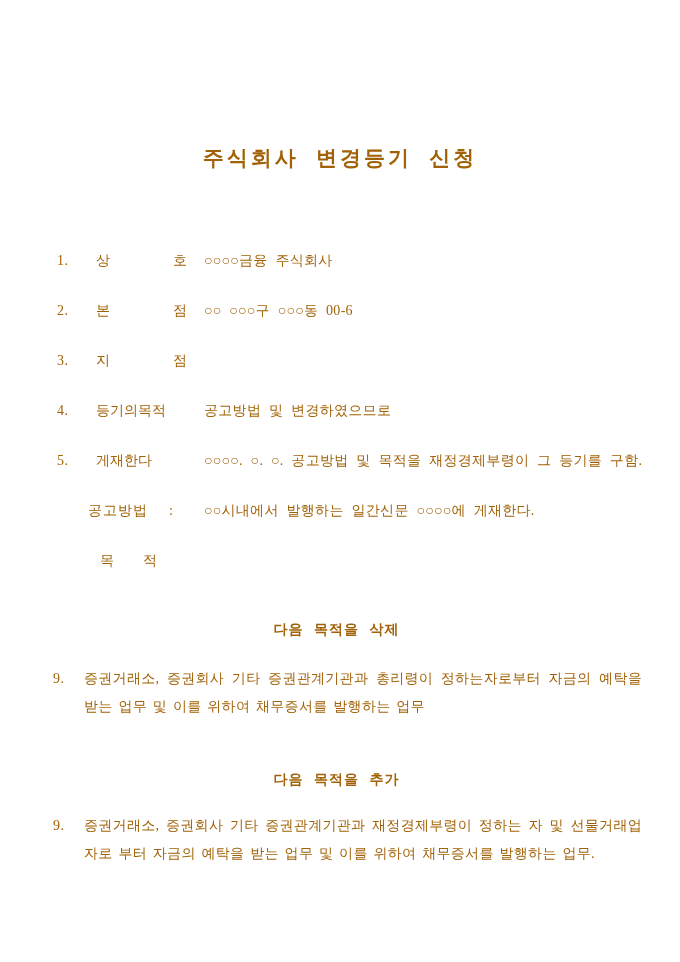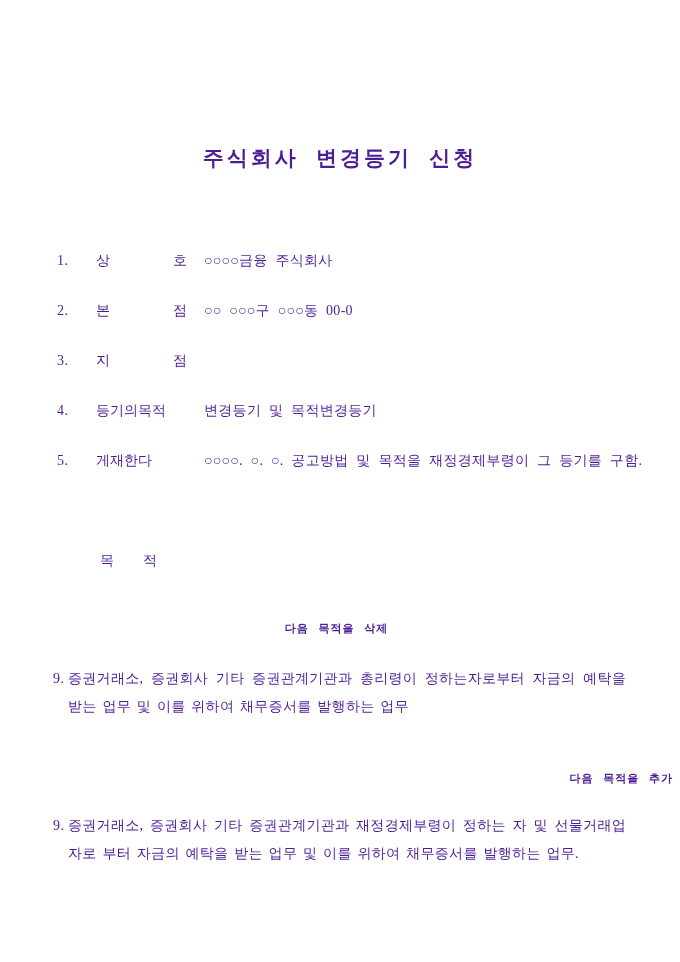--- a/index.html
+++ b/index.html
@@ -5,21 +5,21 @@
   html, body {
     margin: 0;
     padding: 0;
     background: #ffffff;
   }
   .page {
     position: relative;
     width: 680px;
     height: 962px;
     background: #ffffff;
-    color: #4c1d95;
+    color: #a16207;
     font-family: "Liberation Serif", serif;
     overflow: hidden;
   }
   .doc-title {
     position: absolute;
     top: 144px;
     left: 0;
     width: 680px;
     text-align: center;
     font-size: 21px;
@@ -78,45 +78,45 @@
     width: 57px;
     text-align: justify;
     text-align-last: justify;
     margin-left: 12px;
   }
   .section-heading {
     position: absolute;
     left: 0;
     width: 673px;
     text-align: center;
-    font-size: 11px;
+    font-size: 14px;
     font-weight: bold;
     letter-spacing: 1px;
     word-spacing: 6px;
     white-space: nowrap;
   }
   .heading-delete { top: 621px; }
-  .heading-add    { top: 771px; text-align: right; }
+  .heading-add    { top: 771px; }
   .para {
     position: absolute;
     left: 53px;
     width: 580px;
     font-size: 14px;
     line-height: 28px;
   }
   .para-delete { top: 665px; }
   .para-add    { top: 812px; }
   .para-no {
     position: absolute;
     left: 0;
     top: 0;
     letter-spacing: 0.5px;
   }
   .para-text {
-    margin-left: 15px;
+    margin-left: 31px;
     width: 558px;
     text-align: justify;
     letter-spacing: 0.3px;
     word-spacing: 2px;
   }
 </style>
 </head>
 <body>
 
 <div class="page">
@@ -125,40 +125,45 @@
 
   <div class="row row-1">
     <span class="item-no">1.</span>
     <span class="item-label">상 호</span>
     <span class="item-value">○○○○금융 주식회사</span>
   </div>
 
   <div class="row row-2">
     <span class="item-no">2.</span>
     <span class="item-label">본 점</span>
-    <span class="item-value">○○ ○○○구 ○○○동 00-0</span>
+    <span class="item-value">○○ ○○○구 ○○○동 00-6</span>
   </div>
 
   <div class="row row-3">
     <span class="item-no">3.</span>
     <span class="item-label">지 점</span>
   </div>
 
   <div class="row row-4">
     <span class="item-no">4.</span>
     <span class="item-label">등기의목적</span>
-    <span class="item-value">변경등기 및 목적변경등기</span>
+    <span class="item-value">공고방법 및 변경하였으므로</span>
   </div>
 
   <div class="row row-5">
     <span class="item-no">5.</span>
     <span class="item-label">게재한다</span>
     <span class="item-value">○○○○. ○. ○. 공고방법 및 목적을 재정경제부령이 그 등기를 구함.</span>
   </div>
 
+  <div class="row row-announce">
+    <span class="announce-label">공고방법</span>
+    <span class="announce-colon">:</span>
+    <span class="item-value">○○시내에서 발행하는 일간신문 ○○○○에 게재한다.</span>
+  </div>
 
   <div class="row row-purpose">
     <span class="purpose-label">목 적</span>
   </div>
 
   <div class="section-heading heading-delete">다음 목적을 삭제</div>
 
   <div class="para para-delete">
     <span class="para-no">9.</span>
     <div class="para-text">증권거래소, 증권회사 기타 증권관계기관과 총리령이 정하는자로부터 자금의 예탁을 받는 업무 및 이를 위하여 채무증서를 발행하는 업무</div>

